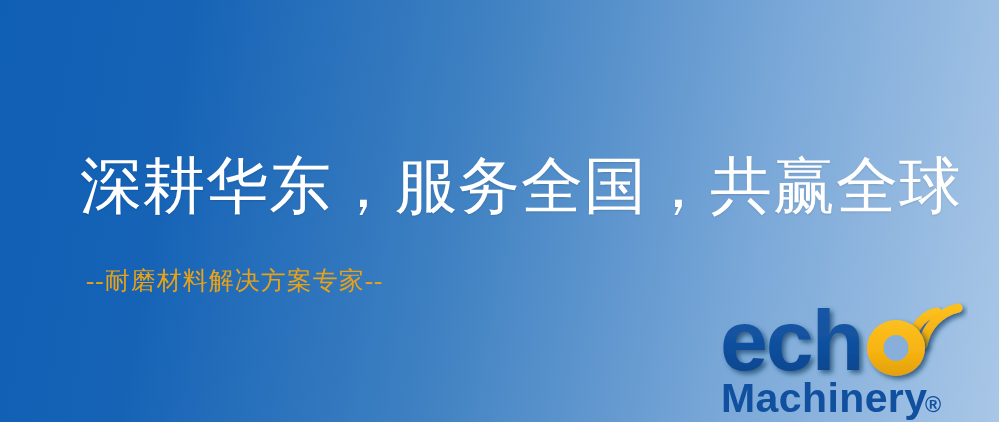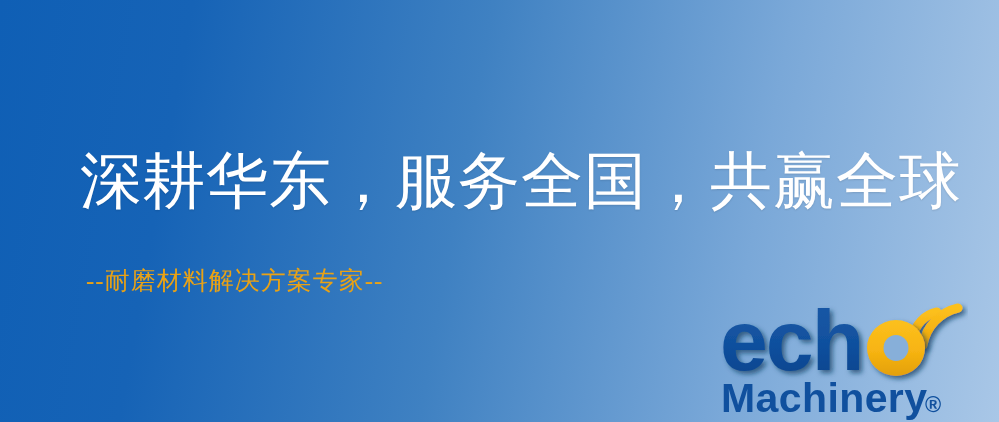--- a/index.html
+++ b/index.html
@@ -15,21 +15,21 @@
     background: linear-gradient(100deg, #0f5fb5 0%, #1663b6 18%, #3f81c2 46%, #7aa8d8 74%, #a9c7e7 100%);
     font-family: "Liberation Sans", sans-serif;
     user-select: none;
   }
 
   
   #headline {
     position: absolute;
     left: 80px;
     top: 155px;
-    font-family: Liberation Mono, monospace;
+    font-family: Liberation Sans, sans-serif;
     font-size: 62px;
     line-height: 1;
     letter-spacing: 1px;
     color: #ffffff;
     white-space: nowrap;
     text-shadow: 0 1px 2px rgba(0,0,0,0.12);
   }
 
   
   #subtitle {

